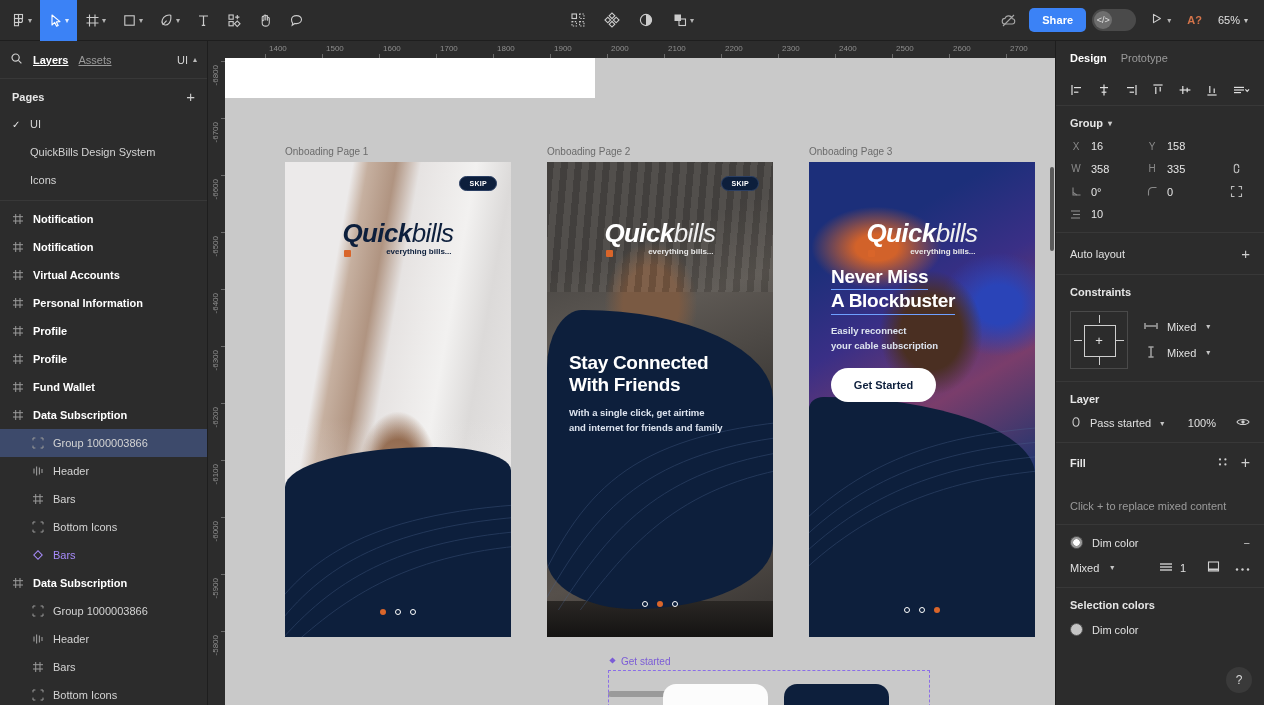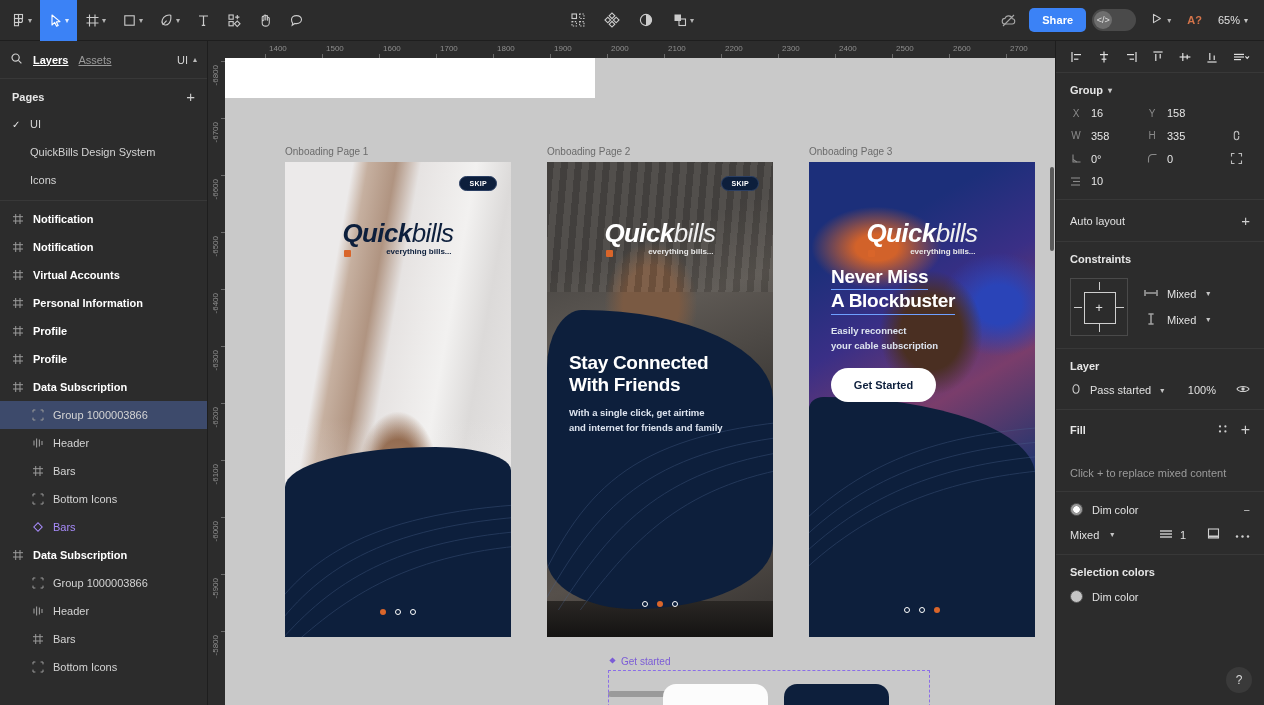--- a/index.html
+++ b/index.html
@@ -442,20 +442,28 @@
               </svg>
             </span>
             <span class="layer-name">Profile</span>
           </div>
           <div class="layer-row bold" style="padding-left: 10px;">
             <span class="layer-ico">
               <svg width="12" height="12" viewBox="0 0 12 12" fill="none" stroke="#9a9a9a" stroke-width="1">
                 <path d="M3.7 1 V11 M8 1 V11 M1 3.7 H11 M1 8 H11"></path>
               </svg>
             </span>
+            <span class="layer-name">Fund Wallet</span>
+          </div>
+          <div class="layer-row bold" style="padding-left: 10px;">
+            <span class="layer-ico">
+              <svg width="12" height="12" viewBox="0 0 12 12" fill="none" stroke="#9a9a9a" stroke-width="1">
+                <path d="M3.7 1 V11 M8 1 V11 M1 3.7 H11 M1 8 H11"></path>
+              </svg>
+            </span>
             <span class="layer-name">Data Subscription</span>
           </div>
           <div class="layer-row sel" style="padding-left: 30px;">
             <span class="layer-ico">
               <svg width="12" height="12" viewBox="0 0 12 12" fill="none" stroke="#9a9a9a" stroke-width="1">
                 <path d="M1 3.4 V1 H3.4 M8.6 1 H11 V3.4 M11 8.6 V11 H8.6 M3.4 11 H1 V8.6"></path>
               </svg>
             </span>
             <span class="layer-name">Group 1000003866</span>
           </div>
@@ -784,20 +792,24 @@
             <div class="rv-tick" style="top: 590px;">
               <i></i>
               <span>-5800</span>
             </div>
           </div>
         <div class="vscroll" style="top:126px; height:84px;"></div>
       </div>
     </div>
 
     <div class="right">
+      <div class="r-tabs">
+        <span class="r-tab on">Design</span>
+        <span class="r-tab">Prototype</span>
+      </div>
 
       <div class="align-row">
         <div>
           <svg width="14" height="14" viewBox="0 0 14 14" fill="none" stroke="#e0e0e0" stroke-width="1.2">
               <path d="M2 2 V12"></path>
               <path d="M4 4.6 H11"></path>
               <path d="M4 9.2 H8.4"></path>
             </svg>
         </div>
         <div>

